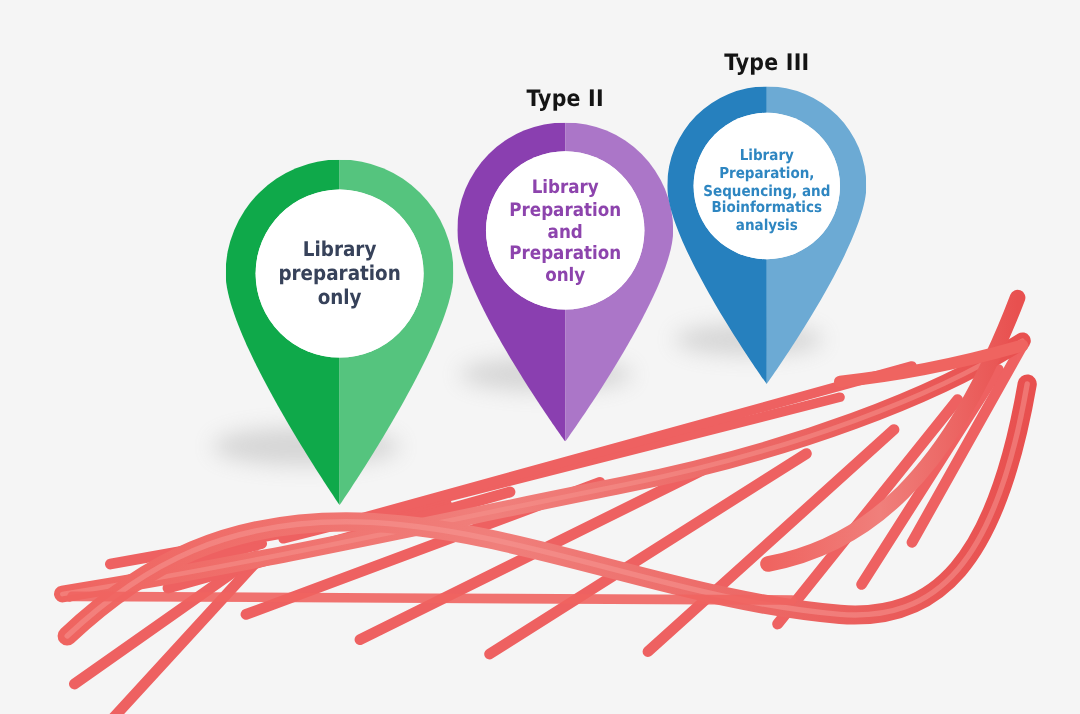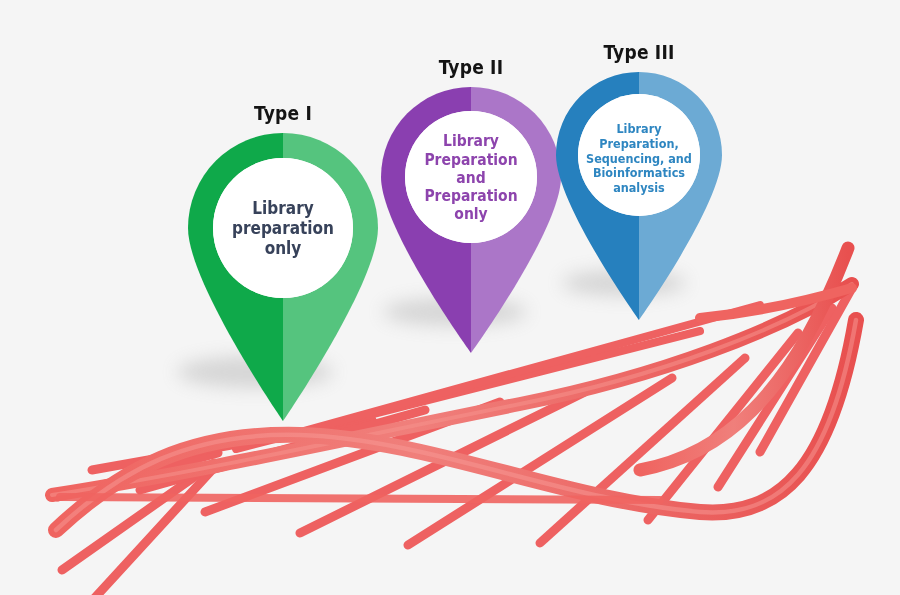--- a/index.html
+++ b/index.html
@@ -62,21 +62,21 @@
 
   
   #pin-type-1 { left: 188px; top: 133px; width: 190px; height: 288px; }
   #pin-type-1 .pin-label { top: -31px; }
   #pin-type-1 .pin-text {
     left: 30px; top: 56px; width: 130px; height: 78px;
     font-size: 17px; color: #37425a;
   }
 
   
-  #pin-type-2 { left: 381px; top: 87px; width: 180px; height: 266px; }
+  #pin-type-2 { left: 381px; top: 102px; width: 180px; height: 266px; }
   #pin-type-2 .pin-label { top: -31px; }
   #pin-type-2 .pin-text {
     left: 27px; top: 36px; width: 126px; height: 110px;
     font-size: 15.5px; color: #8d44ad;
   }
 
   
   #pin-type-3 { left: 556px; top: 72px; width: 166px; height: 248px; }
   #pin-type-3 .pin-label { top: -31px; }
   #pin-type-3 .pin-text {
@@ -141,21 +141,20 @@
       <path d="M640,470 C720,455 790,400 848,248" stroke="url(#strandGrad)" stroke-width="13"></path>
       <path d="M700,318 C760,312 810,300 852,288" stroke="#ef6460" stroke-width="10"></path>
     </g>
 
     <g fill="none" stroke-linecap="round">
       <path d="M60,497 C260,497 460,500 660,500" stroke="#ef6460" stroke-width="8" opacity="0.9"></path>
     </g>
   </svg>
 
   <div class="pin" id="pin-type-1">
-    <div class="pin-label">Type I</div>
     <svg class="pin-svg" width="190" height="288" viewBox="0 0 190 288" xmlns="http://www.w3.org/2000/svg">
       <defs>
         <clipPath id="clipPin1">
           <path d="M95,288 C95,288 190,150 190,95 A95,95 0 1 0 0,95 C0,150 95,288 95,288 Z"></path>
         </clipPath>
         <mask id="holePin1">
           <rect x="0" y="0" width="190" height="288" fill="#fff"></rect>
           <circle cx="95" cy="95" r="70" fill="#000"></circle>
         </mask>
       </defs>

